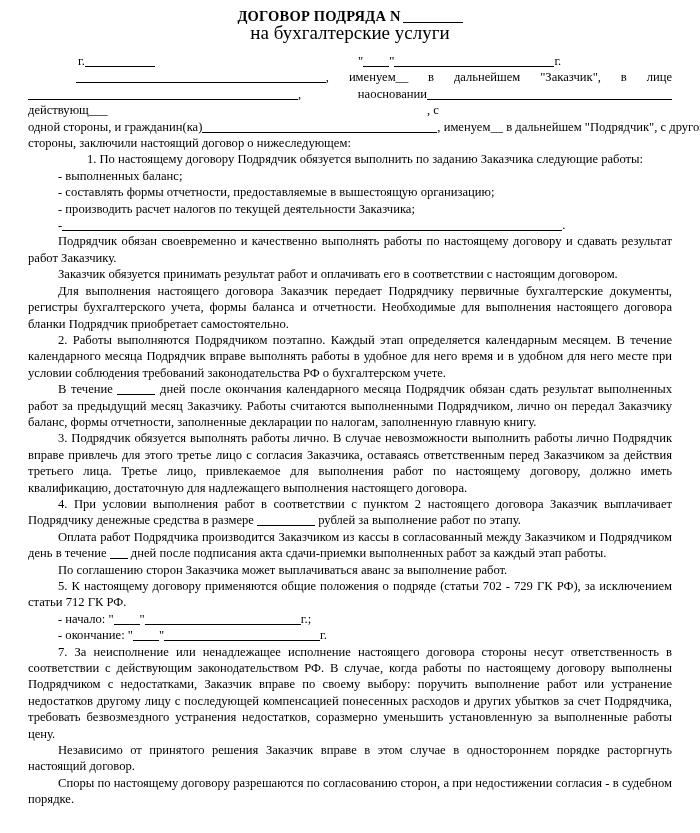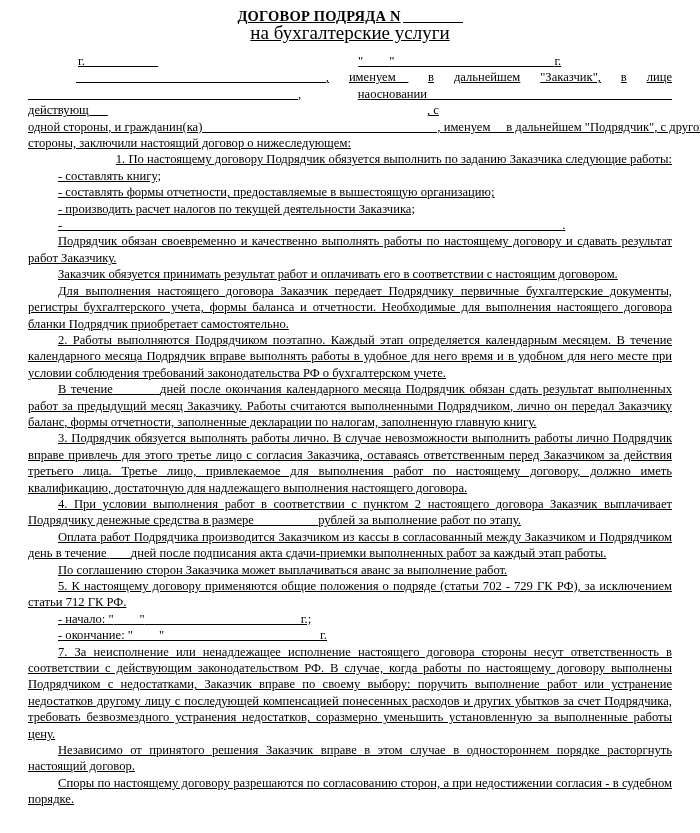--- a/index.html
+++ b/index.html
@@ -15,21 +15,20 @@
     font-family: "Liberation Serif", "DejaVu Serif", serif;
     color: #000000;
     -webkit-font-smoothing: antialiased;
   }
   .page {
     width: 700px;
     height: 833px;
     box-sizing: border-box;
     padding: 6px 28px 0 28px;
     position: relative;
-    text-decoration: underline;
   }
 
   
   .doc-title {
     text-align: center;
     font-weight: bold;
     font-size: 14.5px;
     letter-spacing: 0.2px;
     line-height: 16px;
     margin: 0;
@@ -84,21 +83,21 @@
     text-justify: inter-word;
   }
   p.para {
     margin: 0;
     text-indent: 30px;
     text-align: justify;
   }
   p.item {
     margin: 0;
     text-indent: 30px;
-    text-align: right;
+    text-align: center;
   }
   p.bullet {
     margin: 0;
     text-indent: 30px;
     text-align: left;
     white-space: nowrap;
   }
 </style>
 </head>
 <body>
@@ -138,21 +137,21 @@
     <div class="hdr-line">
       <span>одной стороны, и гражданин(ка)</span><span class="u" style="width:235px"></span><span>, именуем__ в дальнейшем "Подрядчик", с другой</span>
     </div>
 
     <div class="hdr-line">стороны, заключили настоящий договор о нижеследующем:</div>
   </div>
 
   <div class="body-text">
 
     <p class="item">1. По настоящему договору Подрядчик обязуется выполнить по заданию Заказчика следующие работы:</p>
-    <p class="bullet">- составлять книгу;</p>
+    <p class="bullet">- выполненных баланс;</p>
     <p class="bullet">- составлять формы отчетности, предоставляемые в вышестоящую организацию;</p>
     <p class="bullet">- производить расчет налогов по текущей деятельности Заказчика;</p>
     <p class="bullet">
       <span>-</span><span class="u" style="width:500px"></span><span>.</span>
     </p>
     <p class="para">Подрядчик обязан своевременно и качественно выполнять работы по настоящему договору и сдавать результат работ Заказчику.</p>
     <p class="para">Заказчик обязуется принимать результат работ и оплачивать его в соответствии с настоящим договором.</p>
     <p class="para">Для выполнения настоящего договора Заказчик передает Подрядчику первичные бухгалтерские документы, регистры бухгалтерского учета, формы баланса и отчетности. Необходимые для выполнения настоящего договора бланки Подрядчик приобретает самостоятельно.</p>
 
     <p class="para">2. Работы выполняются Подрядчиком поэтапно. Каждый этап определяется календарным месяцем. В течение календарного месяца Подрядчик вправе выполнять работы в удобное для него время и в удобном для него месте при условии соблюдения требований законодательства РФ о бухгалтерском учете.</p>

